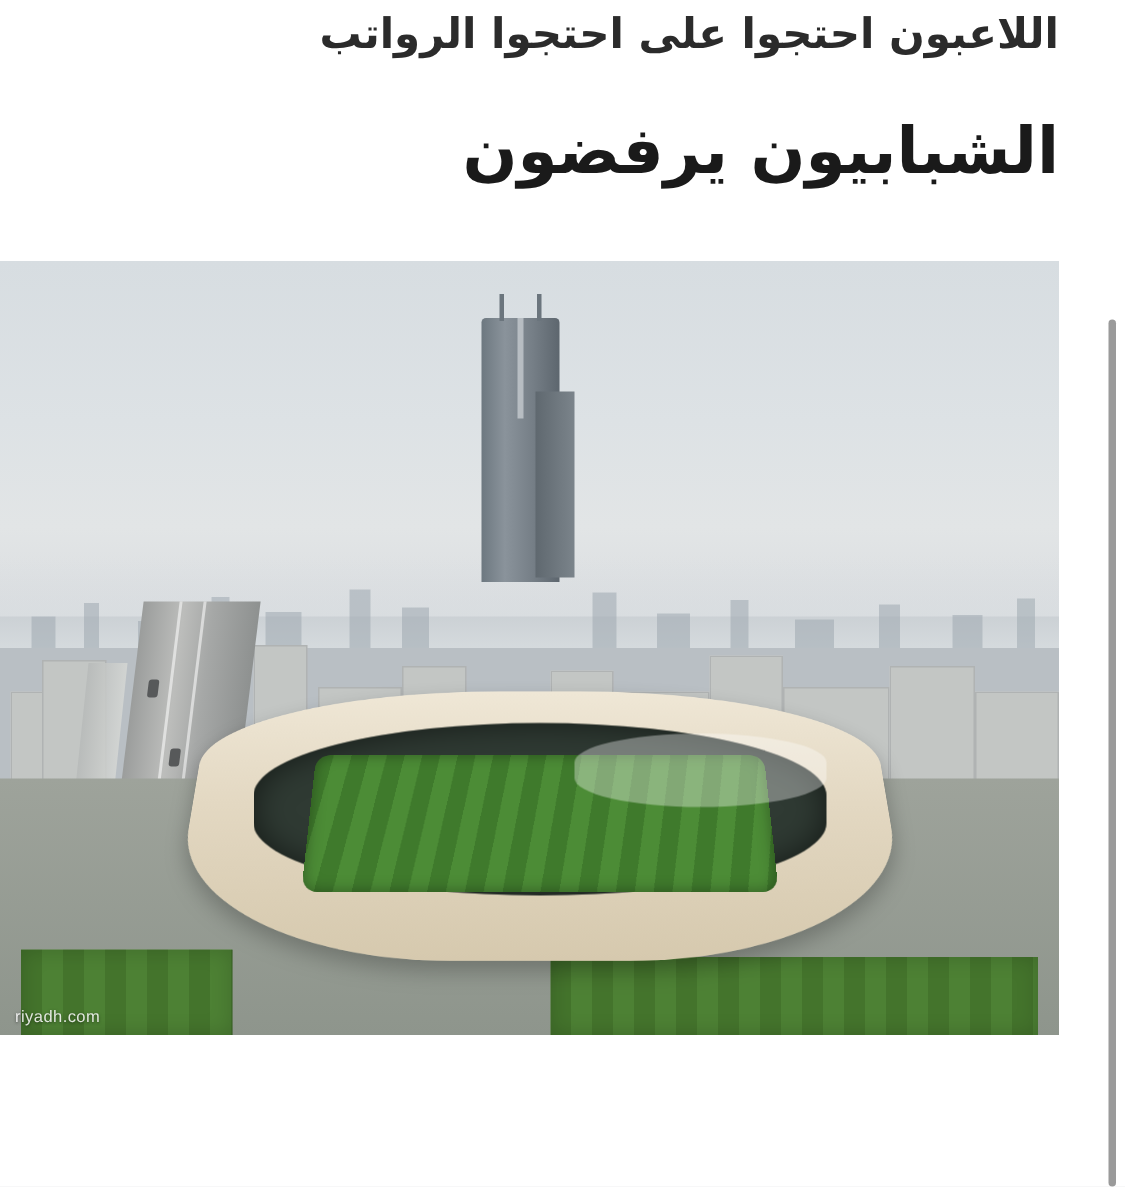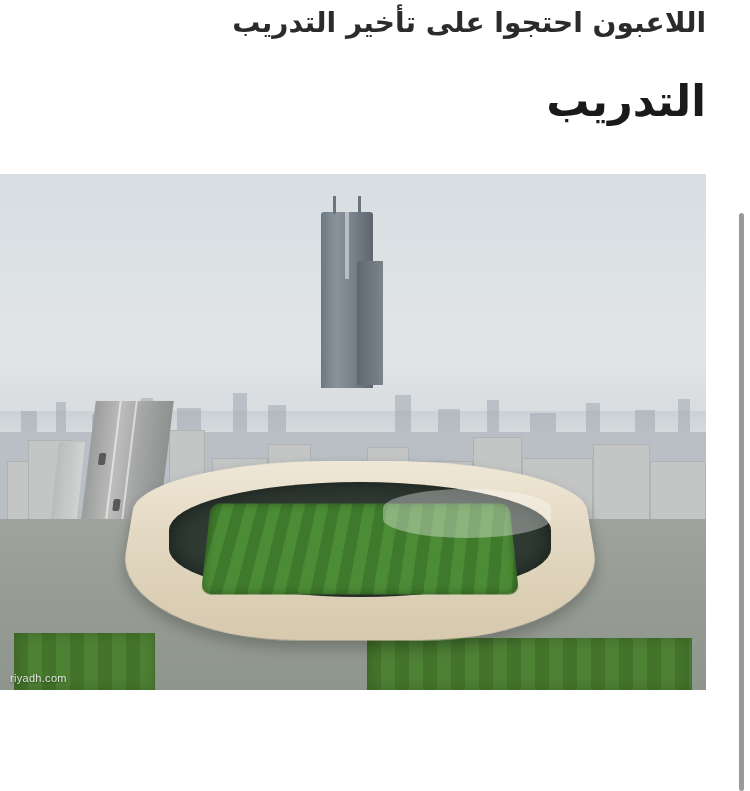--- a/index.html
+++ b/index.html
@@ -274,25 +274,25 @@
     background: #9a9a9a;
     border-radius: 3px;
   }
 </style>
 </head>
 <body>
 
 <div class="page">
 
   <div class="kicker">
-    <span class="line">اللاعبون احتجوا على تأخير التدريب</span>
+    <span class="line">اللاعبون احتجوا على احتجوا الرواتب</span>
   </div>
 
   <h1 class="headline">
-    <span class="line">التدريب</span>
+    <span class="line">الشبابيون يرفضون</span>
   </h1>
 
   <div class="hero-wrap">
     <div class="hero">
 
       <div class="sky"></div>
       <div class="haze"></div>
 
       <div class="far-skyline">
         <i style="left:3%;  width:16px; height:40%"></i>

